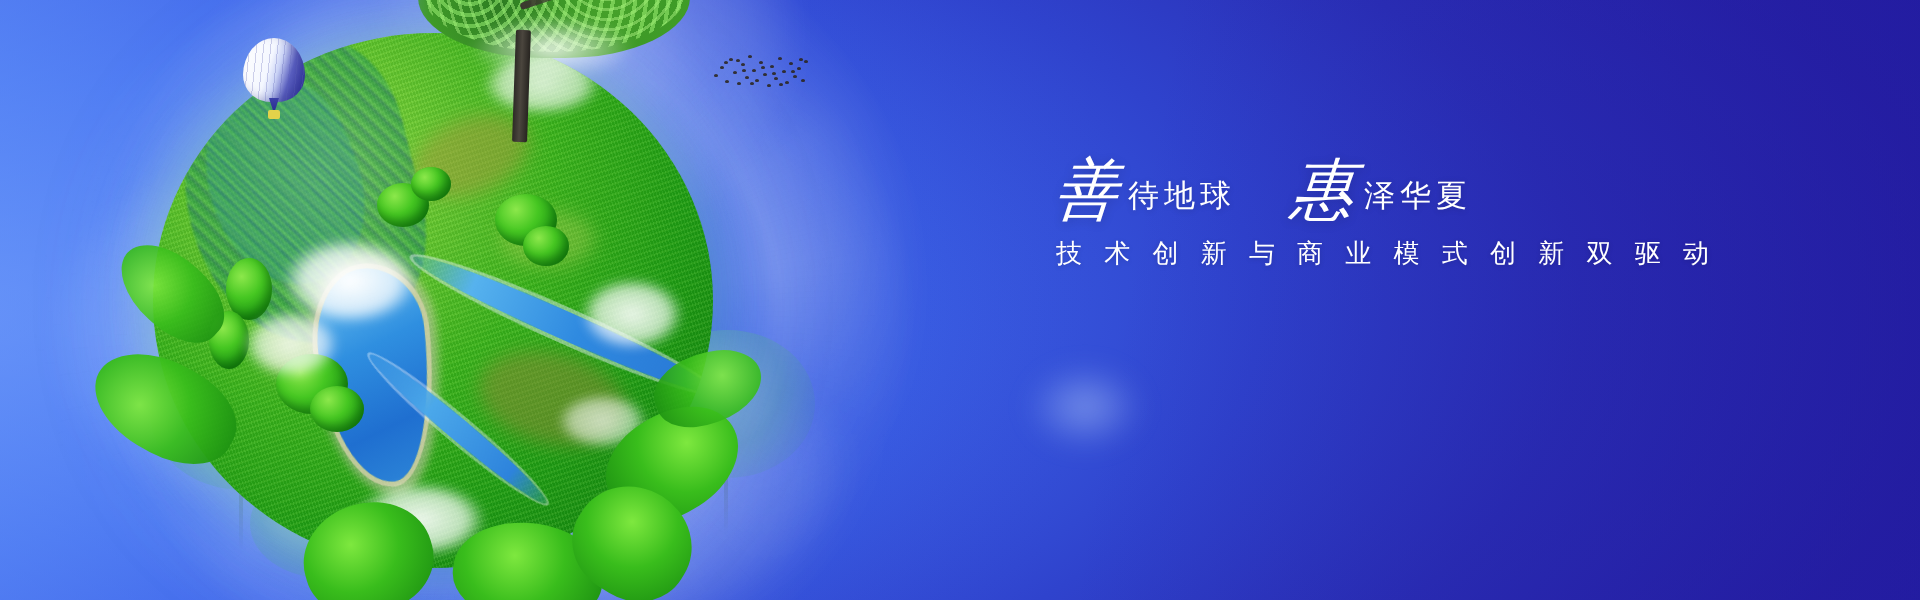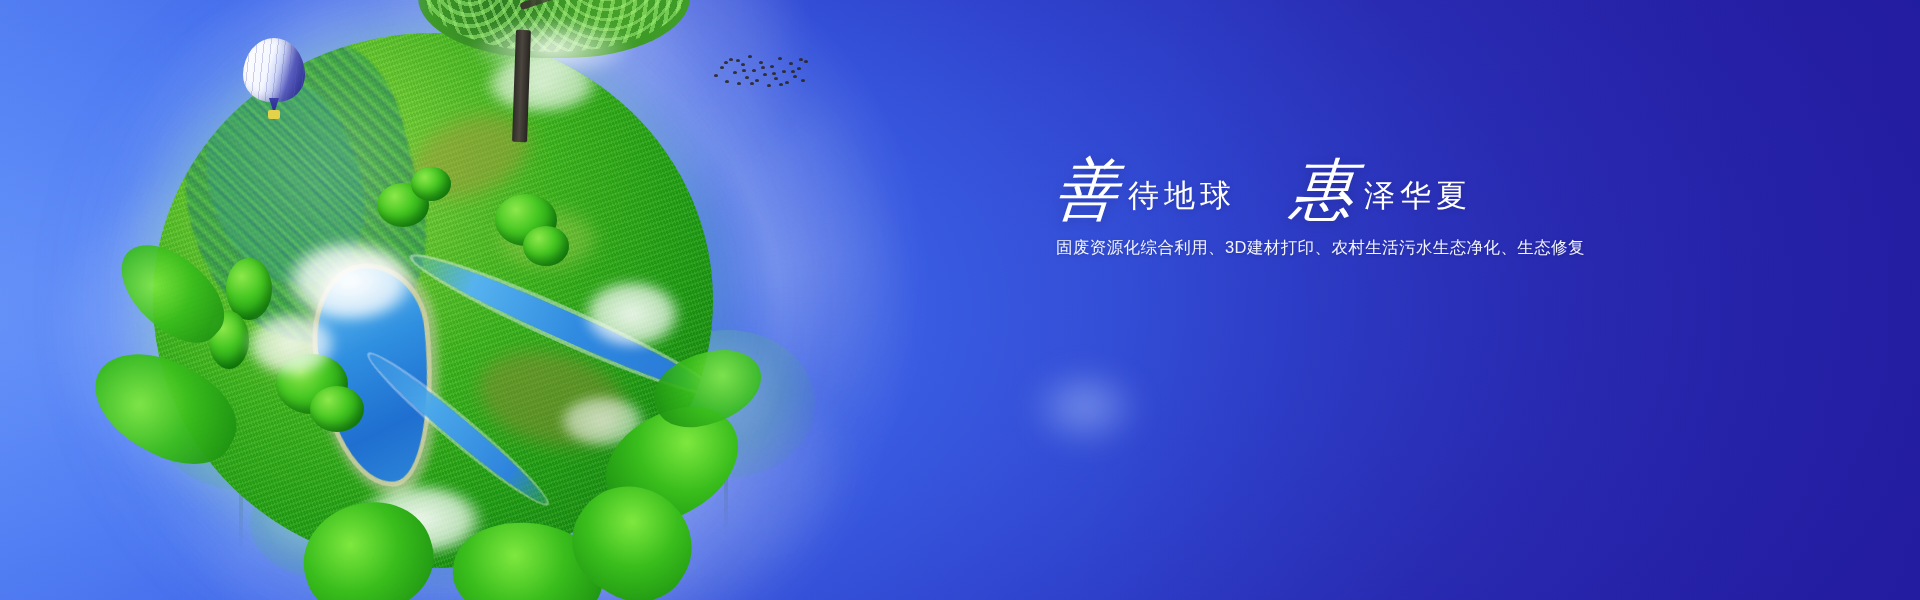--- a/index.html
+++ b/index.html
@@ -467,18 +467,18 @@
   <div class="content">
 
     <div class="headline">
       <span class="cal-big">善</span>
       <span class="cal-small">待地球</span>
       <span class="gap"></span>
       <span class="cal-big">惠</span>
       <span class="cal-small">泽华夏</span>
     </div>
 
-
-    <div class="desc">固废资源化综合利用、3D建材打印、农村生活污水生态净化、生态修复</div>
+    <div class="subtitle">技 术 创 新 与 商 业 模 式 创 新 双 驱 动</div>
+
 
 
   </div>
 </div>
 
 </body></html>

